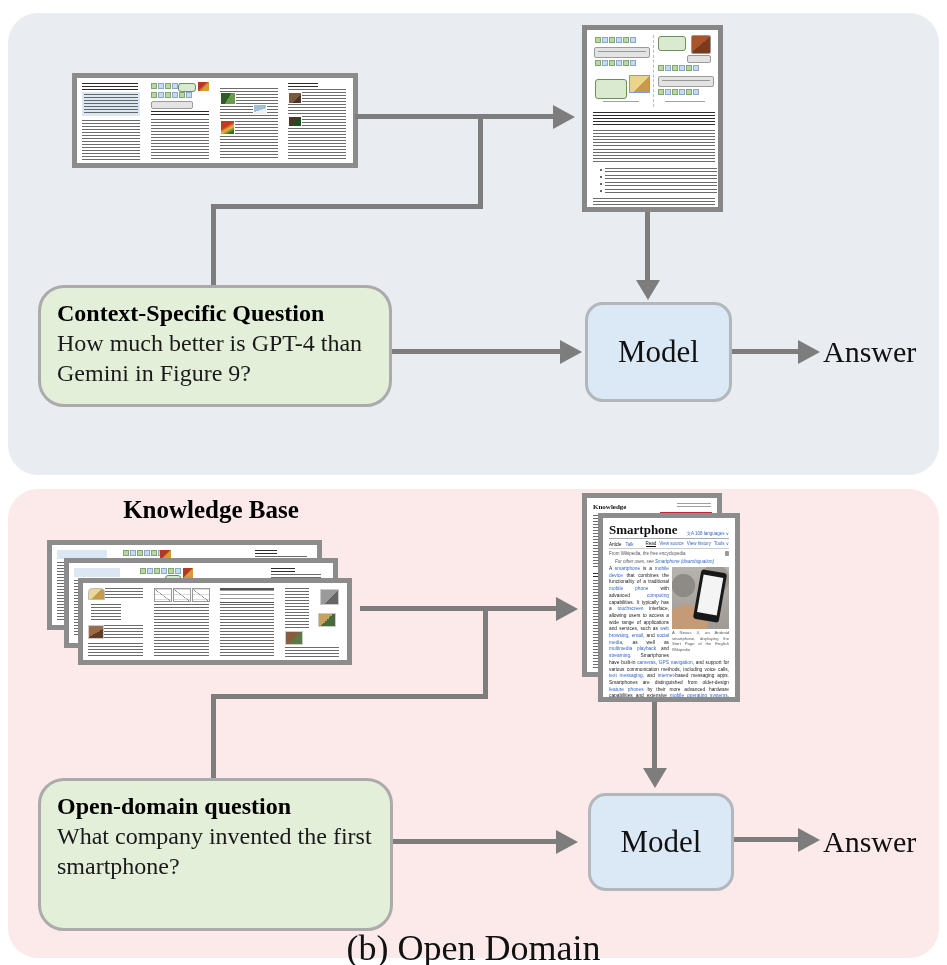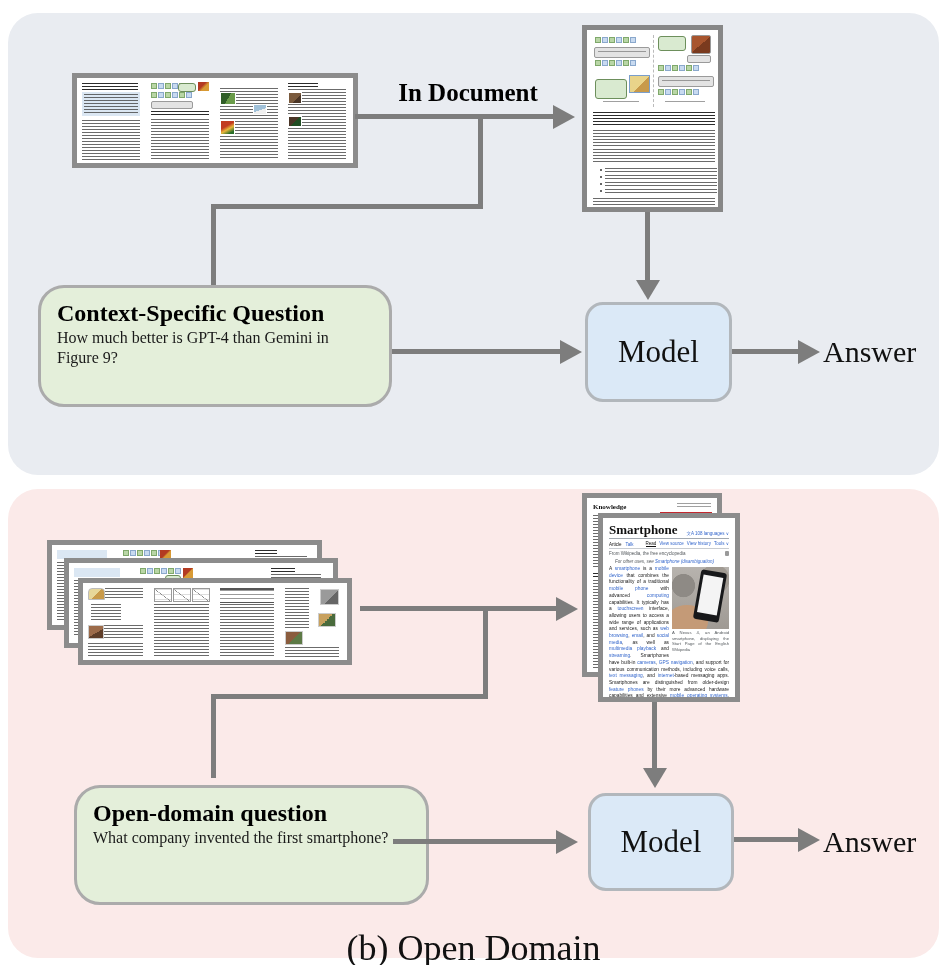--- a/index.html
+++ b/index.html
@@ -11,21 +11,21 @@
   .big-label{font-weight:bold;font-size:25px;color:#000;text-align:center;white-space:nowrap;}
   .flow-label{font-weight:bold;font-size:25px;color:#000;text-align:center;white-space:nowrap;}
   .caption{font-size:36px;color:#111;text-align:center;width:931px;left:0;}
   .answer{font-size:30px;color:#111;white-space:nowrap;}
   .hline{position:absolute;height:5px;background:var(--arrow,#7d7d7d);}
   .vline{position:absolute;width:5px;background:var(--arrow,#7d7d7d);}
   .ah-right{position:absolute;width:0;height:0;border-top:12px solid transparent;border-bottom:12px solid transparent;border-left:22px solid var(--arrow,#7d7d7d);}
   .ah-down{position:absolute;width:0;height:0;border-left:12px solid transparent;border-right:12px solid transparent;border-top:20px solid var(--arrow,#7d7d7d);}
   .qbox{position:absolute;background:var(--qbg,#e4efda);border:3px solid var(--qborder,#ababab);border-radius:26px;box-sizing:border-box;padding:12px 16px 4px 16px;}
   .qtitle{font-weight:bold;font-size:24px;line-height:1.15;color:#000;}
-  .qbody{font-size:16px;line-height:1.28;color:#1a1a1a;}
+  .qbody{font-size:24px;line-height:1.28;color:#1a1a1a;}
   .mbox{position:absolute;background:var(--mbg,#dbe9f7);border:3px solid var(--mborder,#b2b7bc);border-radius:18px;box-sizing:border-box;display:flex;align-items:center;justify-content:center;}
   .mbox span{font-size:31px;color:#111;}
   
   .docstrip{position:absolute;background:#fff;border:5px solid var(--frame,#8c8c8c);box-sizing:border-box;display:flex;gap:3px;padding:2px;}
   .dpage{flex:1;background:#fff;position:relative;overflow:hidden;}
   .tl{background-image:repeating-linear-gradient(to bottom,rgba(70,70,70,.8) 0 1px,transparent 1px 3px);}
   .tl-dark{background-image:repeating-linear-gradient(to bottom,rgba(20,20,20,.9) 0 1px,transparent 1px 3px);}
   .tl-lt{background-image:repeating-linear-gradient(to bottom,rgba(120,120,120,.7) 0 1px,transparent 1px 3px);}
   .absbox{position:absolute;}
   .abstract{background:#dbe7f3;}
@@ -115,21 +115,20 @@
       <div class="absbox" style="left:3px;top:40px;width:13px;height:13px;background:linear-gradient(150deg,#c23b20 40%,#e8b73a 60%,#2a6e2a 85%);border:1px solid #fff;"></div>
     </div>
     <div class="dpage">
       <div class="absbox tl-dark" style="left:3px;top:3px;width:30px;height:4px;"></div>
       <div class="absbox tl" style="left:3px;top:9px;width:58px;height:70px;"></div>
       <div class="absbox" style="left:3px;top:12px;width:12px;height:10px;background:linear-gradient(135deg,#7a5a3d 60%,#4a3526 60%);border:1px solid #fff;"></div>
       <div class="absbox" style="left:3px;top:36px;width:12px;height:9px;background:linear-gradient(135deg,#4a3526 50%,#1f4d22 50%);border:1px solid #fff;"></div>
     </div>
   </div>
 
-  <div class="abs flow-label" style="left:360px;top:66px;width:200px;">In Document</div>
   <div class="hline" style="left:347px;top:101px;width:198px;"></div>
   <div class="ah-right" style="left:545px;top:92px;"></div>
 
   <div class="vline" style="left:470px;top:104px;height:92px;"></div>
   <div class="hline" style="left:203px;top:191px;width:272px;"></div>
   <div class="vline" style="left:203px;top:191px;height:81px;"></div>
 
   <div class="paperpage" style="left:574px;top:12px;width:141px;height:187px;">
     <div class="absbox" style="left:6px;top:5px;width:60px;height:72px;border-right:1px dashed #bbb;">
       <div class="sqrow" style="left:2px;top:2px;">
@@ -208,20 +207,21 @@
   </div>
 
   <div class="hline" style="left:724px;top:336px;width:66px;"></div>
   <div class="ah-right" style="left:790px;top:327px;"></div>
   <div class="abs answer" style="left:815px;top:322px;">Answer</div>
 
 </div>
 
 <div class="panel" id="panel-b">
 
+  <div class="abs big-label" style="left:68px;top:7px;width:270px;">Knowledge Base</div>
 
   <div class="docstrip" style="left:39px;top:51px;width:275px;height:90px;">
     <div class="dpage">
       <div class="absbox abstract" style="left:3px;top:3px;width:50px;height:9px;"></div>
       <div class="absbox tl" style="left:3px;top:15px;width:54px;height:60px;"></div>
     </div>
     <div class="dpage">
       <div class="sqrow" style="left:3px;top:3px;">
           <div class="sq g"></div>
           <div class="sq b"></div>
@@ -345,21 +345,21 @@
           <div class="wk-cap" id="wiki-img-cap">A Nexus 4, an Android smartphone, displaying the Start Page of the English Wikipedia</div>
         </div>
         <span id="wiki-body-text"><span>A </span><span class="link">smartphone</span><span> is a </span><span class="link">mobile device</span><span> that combines the functionality of a traditional </span><span class="link">mobile phone</span><span> with advanced </span><span class="link">computing</span><span> capabilities. It typically has a </span><span class="link">touchscreen</span><span> interface, allowing users to access a wide range of applications and services, such as </span><span class="link">web browsing</span><span>, </span><span class="link">email</span><span>, and </span><span class="link">social media</span><span>, as well as </span><span class="link">multimedia playback</span><span> and </span><span class="link">streaming</span><span>. Smartphones have built-in </span><span class="link">cameras</span><span>, </span><span class="link">GPS navigation</span><span>, and support for various communication methods, including voice calls, </span><span class="link">text messaging</span><span>, and </span><span class="link">internet</span><span>-based messaging apps. Smartphones are distinguished from older-design </span><span class="link">feature phones</span><span> by their more advanced hardware capabilities and extensive </span><span class="link">mobile operating systems</span><span>, access to the </span><span class="link">internet</span><span>, business applications, </span><span class="link">mobile payments</span></span>
       </div>
     </div>
   </div>
 
   <div class="vline" style="left:644px;top:213px;height:66px;"></div>
   <div class="ah-down" style="left:635px;top:279px;"></div>
 
-  <div class="qbox" style="left:30px;top:296px;width:355px;height:120px;margin-left:36px;">
+  <div class="qbox" style="left:30px;top:289px;width:355px;height:153px;">
     <div class="qtitle">Open-domain question</div>
     <div class="qbody">What company invented the first smartphone?</div>
   </div>
 
   <div class="hline" style="left:385px;top:350px;width:163px;"></div>
   <div class="ah-right" style="left:548px;top:341px;"></div>
 
   <div class="mbox" style="left:580px;top:304px;width:146px;height:98px;">
     <span>Model</span>
   </div>

